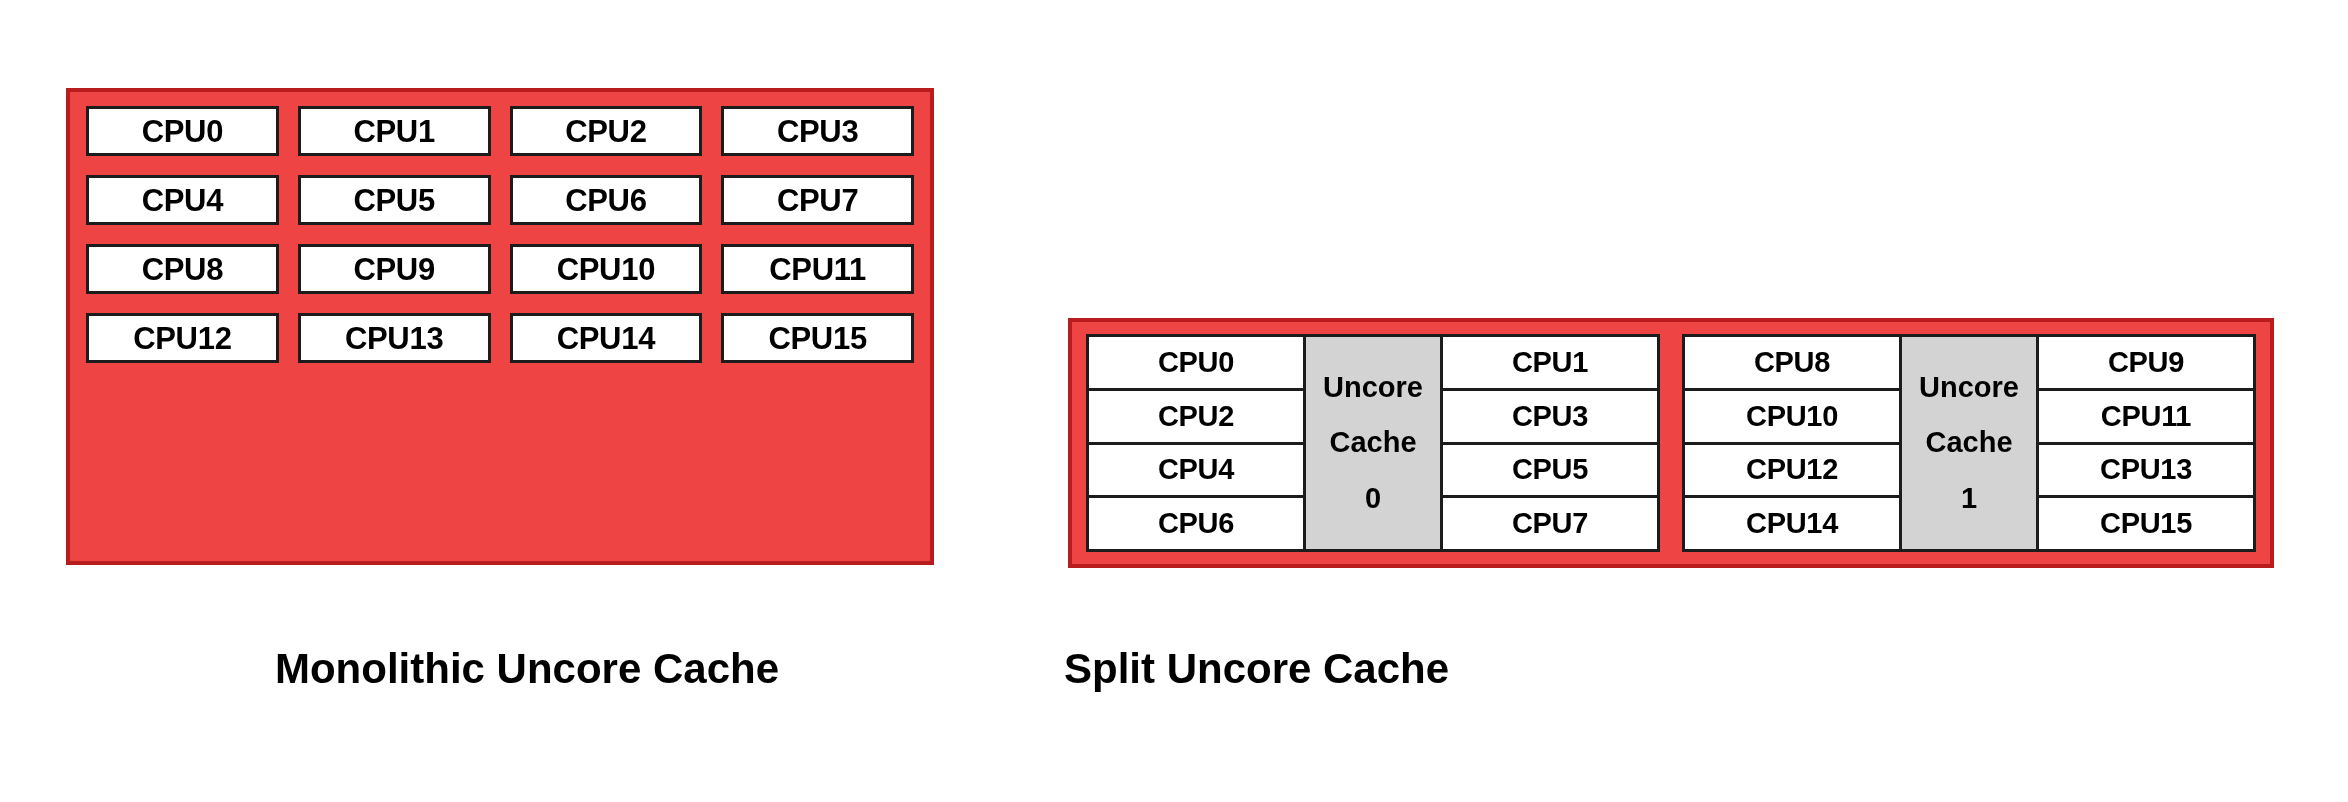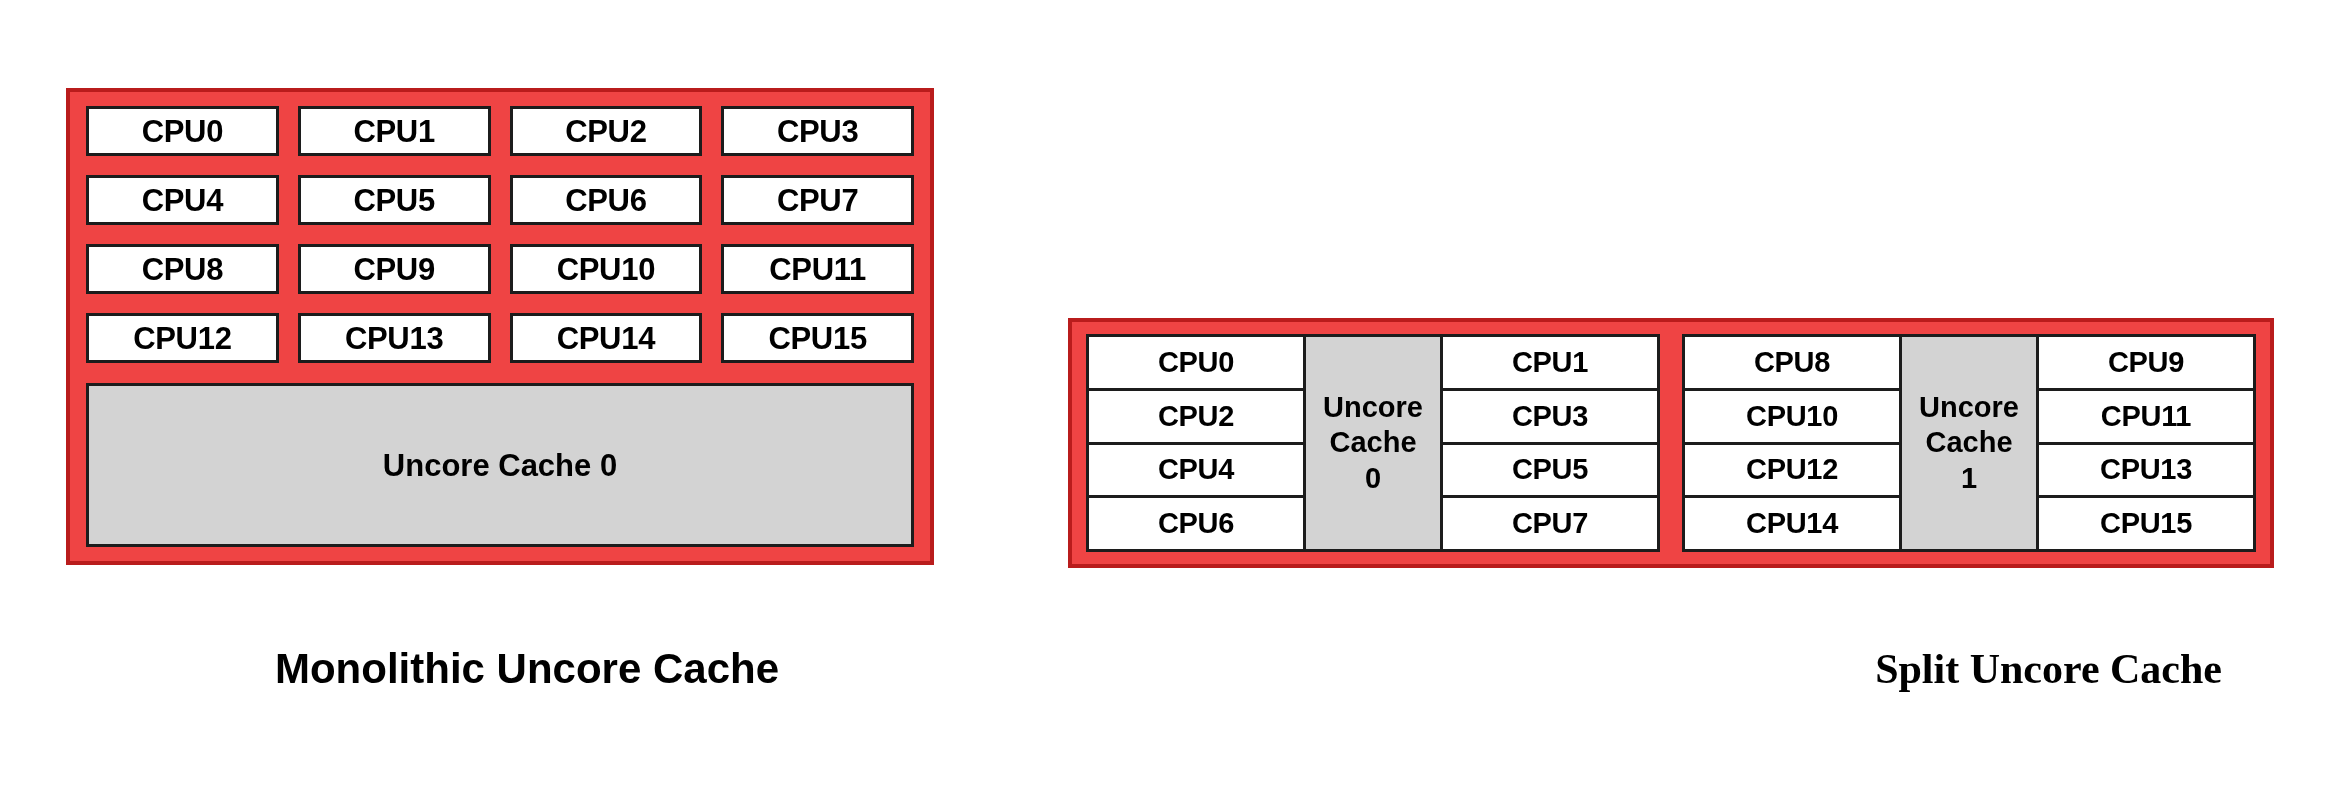--- a/index.html
+++ b/index.html
@@ -125,34 +125,35 @@
     background: #d3d3d3;
     display: flex;
     flex-direction: column;
     align-items: center;
     justify-content: center;
     font-weight: bold;
     font-size: 29px;
     color: #000000;
     line-height: 1.22;
     text-align: center;
+    gap: 20px;
   }
   .split-cache span { display: block; }
 
   
   .caption {
     position: absolute;
     font-weight: bold;
     font-size: 42px;
     color: #000000;
     white-space: nowrap;
     line-height: 1;
   }
   #caption-mono { left: 12px; top: 648px; width: 1030px; text-align: center; }
-  #caption-split { left: 1016px; top: 648px; width: 1206px; text-align: right; font-family: Liberation Serif, serif; }
+  #caption-split { left: 1064px; top: 648px; width: 1206px; text-align: left; }
 </style>
 </head>
 <body>
 
 <div class="panel-frame" id="mono-panel">
   <div class="mono-grid">
 
     <div class="mono-row">
       <div class="cpu-cell">CPU0</div>
       <div class="cpu-cell">CPU1</div>
@@ -174,21 +175,20 @@
       <div class="cpu-cell">CPU11</div>
     </div>
 
     <div class="mono-row">
       <div class="cpu-cell">CPU12</div>
       <div class="cpu-cell">CPU13</div>
       <div class="cpu-cell">CPU14</div>
       <div class="cpu-cell">CPU15</div>
     </div>
 
-    <div class="mono-cache">Uncore Cache 0</div>
   </div>
 </div>
 
 <div class="caption" id="caption-mono">Monolithic Uncore Cache</div>
 
 <div class="panel-frame" id="split-panel">
   <div class="split-wrap">
 
     <div class="split-group">
       <div class="cpu-col">

